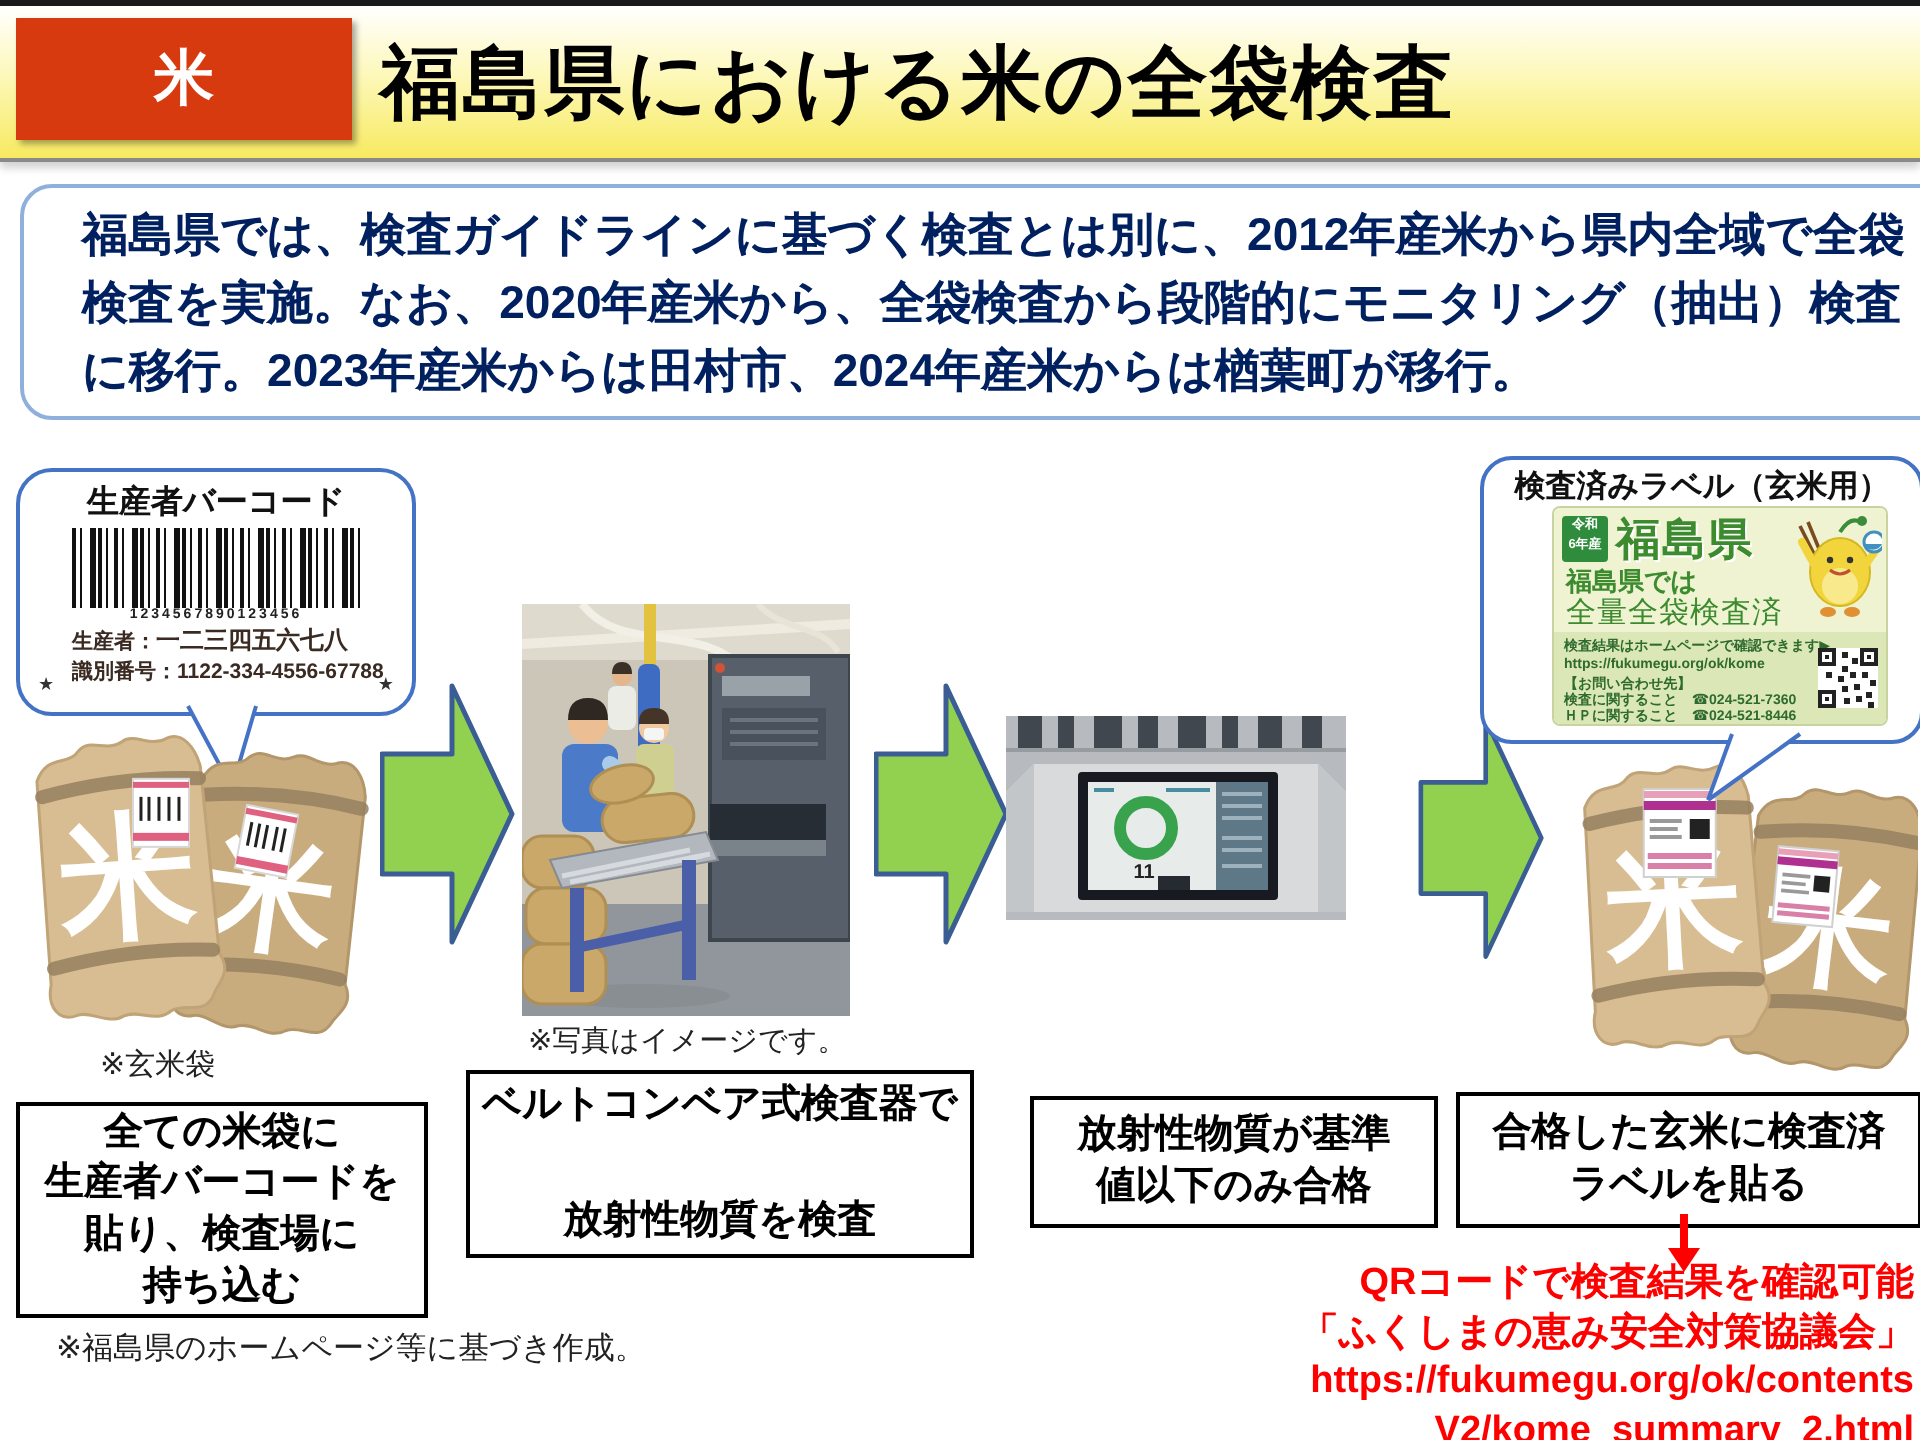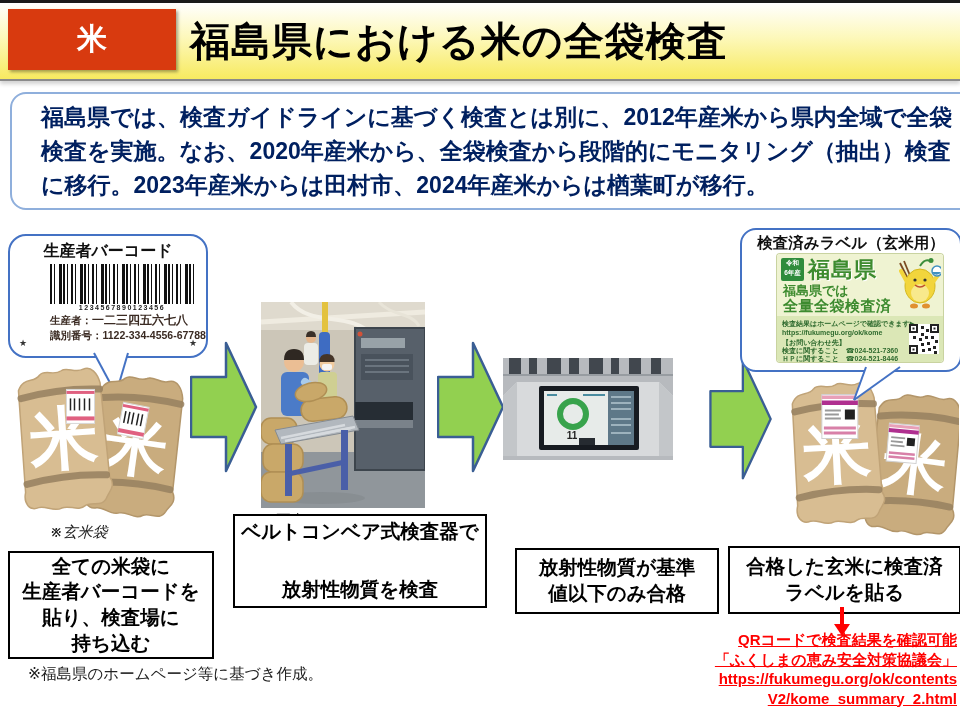--- a/index.html
+++ b/index.html
@@ -46,47 +46,47 @@
   
   .insp-label{left:777px;top:254px;width:166px;height:108px;border-radius:3px;overflow:hidden;
     box-shadow:0 0 0 1px #c9d3a0;}
   .insp-top{position:absolute;left:0;top:0;width:166px;height:62px;background:#eff3d2;padding-left:24px;}
   .insp-bottom{position:absolute;left:0;top:62px;width:166px;height:46px;background:#dbe7b6;}
   .year-badge{position:absolute;left:4px;top:4px;width:23px;height:23px;background:#2f8c3c;color:#fff;
     font-size:6.5px;font-weight:bold;text-align:center;line-height:1.5;border-radius:2px;}
   .pref-name{position:absolute;left:31px;top:1px;font-size:22px;font-weight:bold;color:#3d8b2f;
     text-shadow:1px 1px 0 #fff;letter-spacing:1px;}
   .insp-msg1{position:absolute;left:6px;top:28px;font-size:13px;font-weight:bold;color:#3d8b2f;}
-  .insp-msg2{position:absolute;left:6px;top:43px;font-size:15px;font-weight:bold;color:#3d8b2f;letter-spacing:.5px;
+  .insp-msg2{position:absolute;left:6px;top:43px;font-size:15px;font-weight:normal;color:#3d8b2f;letter-spacing:.5px;
     border-bottom:2px double #3d8b2f;}
   .insp-small{font-size:7px;font-weight:bold;color:#2f6b2f;line-height:1.45;white-space:nowrap;}
 
   
   .qr-note{right:3px;top:630px;width:320px;text-align:right;}
-  .qr-note div{font-size:15px;font-weight:bold;color:#ff0000;line-height:1.3;white-space:nowrap;text-decoration:underline;}
+  .qr-note div{font-size:19px;font-weight:bold;color:#ff0000;line-height:1.3;white-space:nowrap;}
 </style>
 </head>
 <body>
 
 <div class="slide">
 
   <div class="abs header">
     <div class="abs rice-badge">
       <span>米</span>
     </div>
     <div class="abs page-title">福島県における米の全袋検査</div>
   </div>
 
   <div class="abs intro-box">
     <div class="intro-text">福島県では、検査ガイドラインに基づく検査とは別に、2012年産米から県内全域で全袋検査を実施。なお、2020年産米から、全袋検査から段階的にモニタリング（抽出）検査に移行。2023年産米からは田村市、2024年産米からは楢葉町が移行。</div>
   </div>
 
   <div class="abs callout" style="left:8px;top:234px;width:196px;height:120px;">
     <div class="callout-title" style="margin-top:5px;">生産者バーコード</div>
-    <div class="abs" style="left:40px;top:28px;width:144px;">
+    <div class="abs" style="left:26px;top:28px;width:144px;">
       <div class="barcode-bars"></div>
       <div class="barcode-digits">1234567890123456</div>
       <div class="bc-line" style="margin-top:1px;">
         <span>生産者：</span><span class="val">一二三四五六七八</span>
       </div>
       <div class="bc-line">
         <span>識別番号：</span><span>1122-334-4556-67788</span>
       </div>
     </div>
     <div class="abs star" style="left:9px;bottom:8px;">★</div>
@@ -137,21 +137,21 @@
           <line x1="4" y1="9" x2="4" y2="21"></line>
             <line x1="8" y1="9" x2="8" y2="21"></line>
           <line x1="13" y1="9" x2="13" y2="21"></line>
             <line x1="18" y1="9" x2="18" y2="21"></line>
           <line x1="23" y1="9" x2="23" y2="21"></line>
         </g>
         <rect y="27" width="28" height="4" fill="#e06080"></rect>
       </g>
     </g>
   </svg>
-  <div class="abs note" style="left:50px;top:523px;font-style:italic;">※玄米袋</div>
+  <div class="abs note" style="left:50px;top:523px;">※玄米袋</div>
 
   <svg class="abs" style="left:190px;top:339px;" width="68" height="136" viewBox="0 0 68 136">
     <polygon points="1,38 36,38 36,4 66,68 36,132 36,98 1,98" fill="#92d050" stroke="#3a5e94" stroke-width="2.5" stroke-linejoin="round"></polygon>
   </svg>
 
   <svg class="abs" style="left:261px;top:302px;" width="164" height="206" viewBox="0 0 164 206">
     <rect width="164" height="206" fill="#ccc6b8"></rect>
     <rect width="164" height="28" fill="#dfdace"></rect>
     <line x1="0" y1="20" x2="164" y2="10" stroke="#efebe0" stroke-width="5"></line>
     <path d="M30,0 C50,26 90,8 112,34" stroke="#f2efe6" stroke-width="4" fill="none"></path>
@@ -374,21 +374,21 @@
     <line x1="28" y1="1" x2="16" y2="34" stroke="#4472c4" stroke-width="2"></line>
     <line x1="62" y1="1" x2="16" y2="34" stroke="#4472c4" stroke-width="2"></line>
   </svg>
 
   <div class="abs step-box" style="left:8px;top:551px;width:202px;height:104px;">
     <div class="step-line">全ての米袋に</div>
     <div class="step-line">生産者バーコードを</div>
     <div class="step-line">貼り、検査場に</div>
     <div class="step-line">持ち込む</div>
   </div>
-  <div class="abs step-box" style="left:233px;top:514px;width:250px;height:90px;gap:32px;">
+  <div class="abs step-box" style="left:233px;top:535px;width:250px;height:90px;gap:32px;">
     <div class="step-line">ベルトコンベア式検査器で</div>
     <div class="step-line">放射性物質を検査</div>
   </div>
   <div class="abs step-box" style="left:515px;top:548px;width:200px;height:62px;text-align:center;">
     <div class="step-line">放射性物質が基準</div>
     <div class="step-line">値以下のみ合格</div>
   </div>
   <div class="abs step-box" style="left:728px;top:546px;width:229px;height:64px;justify-content:center;">
     <div class="step-line">合格した玄米に検査済</div>
     <div class="step-line">ラベルを貼る</div>

